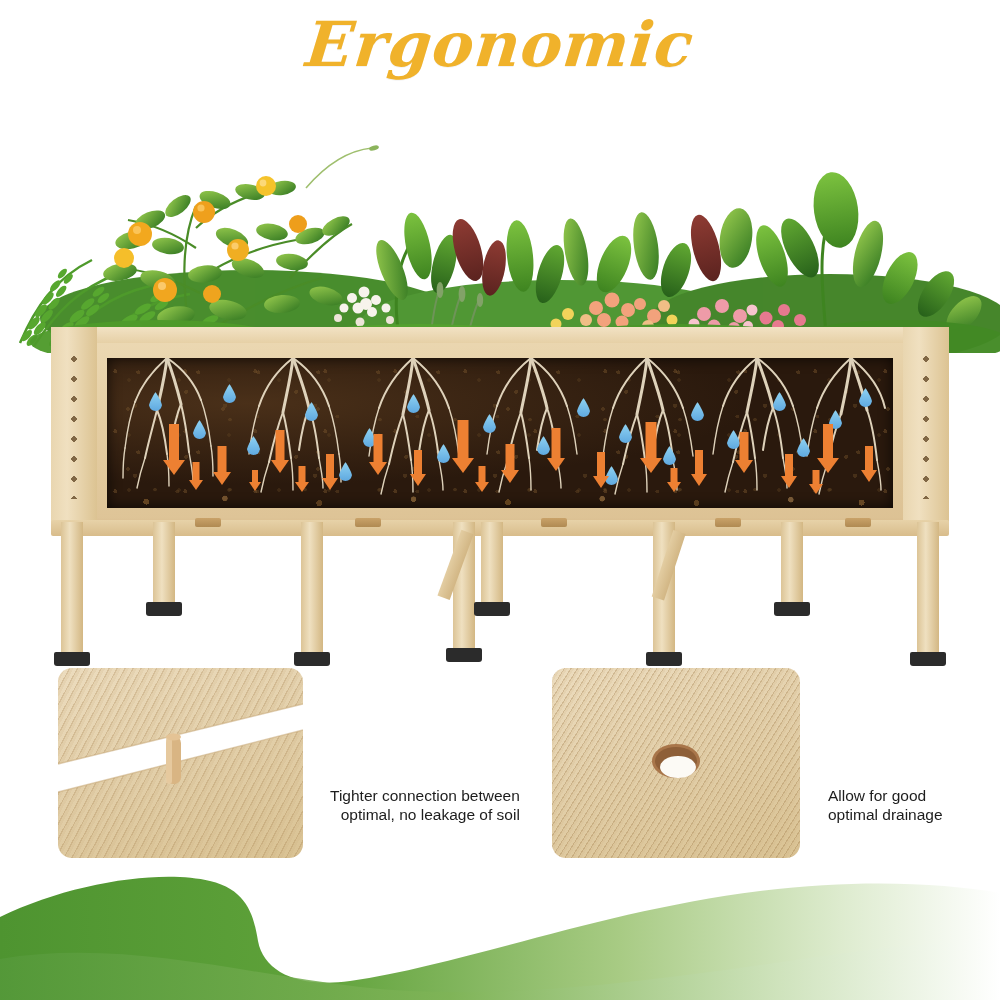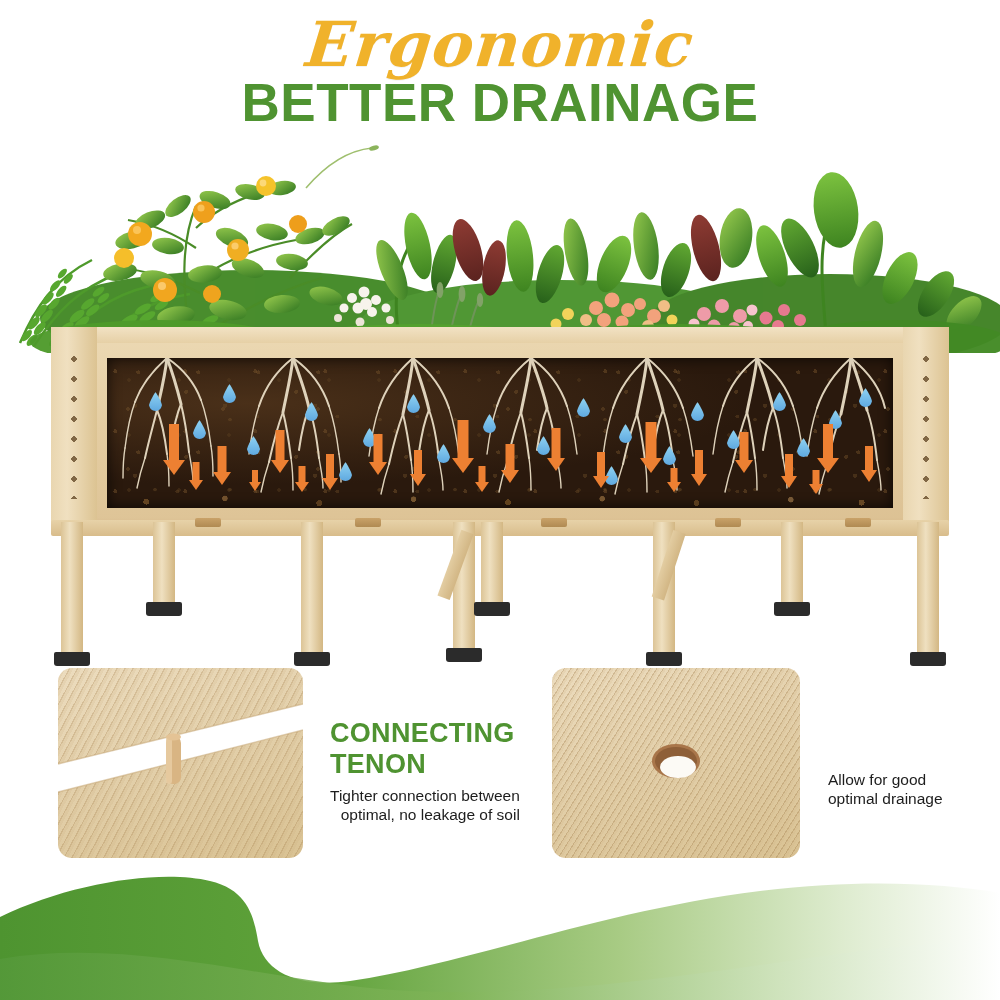--- a/index.html
+++ b/index.html
@@ -198,21 +198,20 @@
   }
 
   
   #wave { position: absolute; left: 0; bottom: 0; width: 1000px; height: 145px; }
 </style>
 </head>
 <body>
 
 <div id="header">
   <div id="script-title">Ergonomic</div>
-  <div id="main-title">BETTER DRAINAGE</div>
 </div>
 
 <div id="hero">
 
   <svg class="canopy" viewBox="0 0 1000 225" preserveAspectRatio="none">
     <defs>
       <linearGradient id="lfA" x1="0" y1="0" x2="0" y2="1">
         <stop offset="0%" stop-color="#7CC23F"></stop>
           <stop offset="100%" stop-color="#3E8420"></stop>
       </linearGradient>
@@ -784,44 +783,40 @@
         <path d="M0 96 L245 36" stroke="#c6a876" stroke-width="1.4" fill="none" opacity=".55"></path>
         <path d="M0 124 L245 62" stroke="#c6a876" stroke-width="1.4" fill="none" opacity=".55"></path>
 
         <g>
           <rect x="108" y="68" width="15" height="48" rx="7" fill="#D9B583"></rect>
           <rect x="108" y="68" width="6" height="48" rx="3" fill="#E8CCA3" opacity=".85"></rect>
           <ellipse cx="115.5" cy="69" rx="7.5" ry="3.4" fill="#E4C395"></ellipse>
         </g>
       </svg>
     </div>
-    <div class="feat-title" style="left:330px; top:58px;">
-      <div>CONNECTING</div>
-      <div>TENON</div>
-    </div>
     <div class="feat-desc" style="left:330px; top:126px;text-align:right;">
       <div>Tighter connection between</div>
       <div>optimal, no leakage of soil</div>
     </div>
   </div>
 
   <div class="feature" style="left:520px; width:480px;">
     <div class="feat-img" style="left:32px; width:248px; height:190px;">
       <div class="grain dense"></div>
       <svg viewBox="0 0 248 190" preserveAspectRatio="none" style="position:absolute;inset:0;width:100%;height:100%">
         <g>
           <ellipse cx="124" cy="93" rx="24" ry="17" fill="#A9764A"></ellipse>
           <ellipse cx="124" cy="93" rx="21" ry="14" fill="#8E5F38"></ellipse>
           <ellipse cx="126" cy="99" rx="18" ry="11" fill="#FCFAF5"></ellipse>
         </g>
       </svg>
     </div>
     <div class="feat-title" style="left:308px; top:58px;">
     </div>
-    <div class="feat-desc" style="left:308px; top:110px;">
+    <div class="feat-desc" style="left:308px; top:126px;">
       <div>Allow for good</div>
       <div>optimal drainage</div>
     </div>
   </div>
 </div>
 
 <svg id="wave" viewBox="0 0 1000 145" preserveAspectRatio="none">
   <defs>
     <linearGradient id="waveGrad" x1="0" y1="0" x2="1" y2="0">
       <stop offset="0%" stop-color="#4E9430"></stop>

